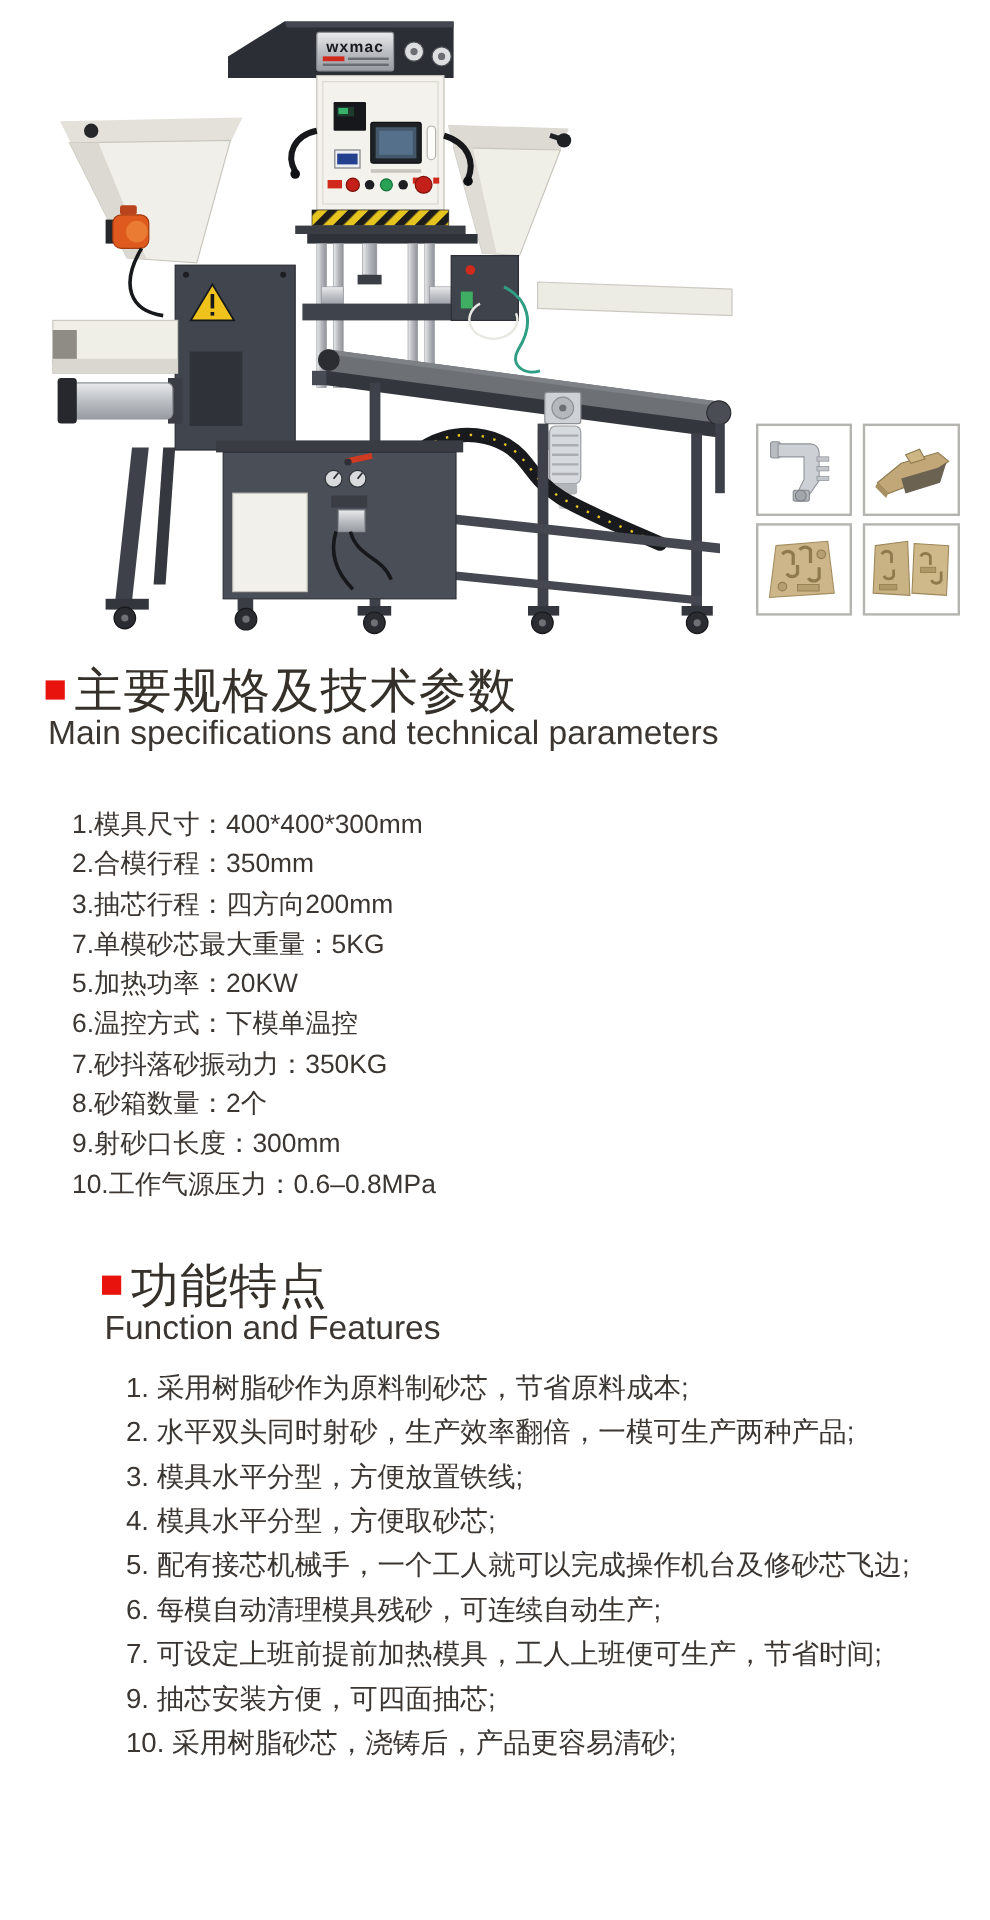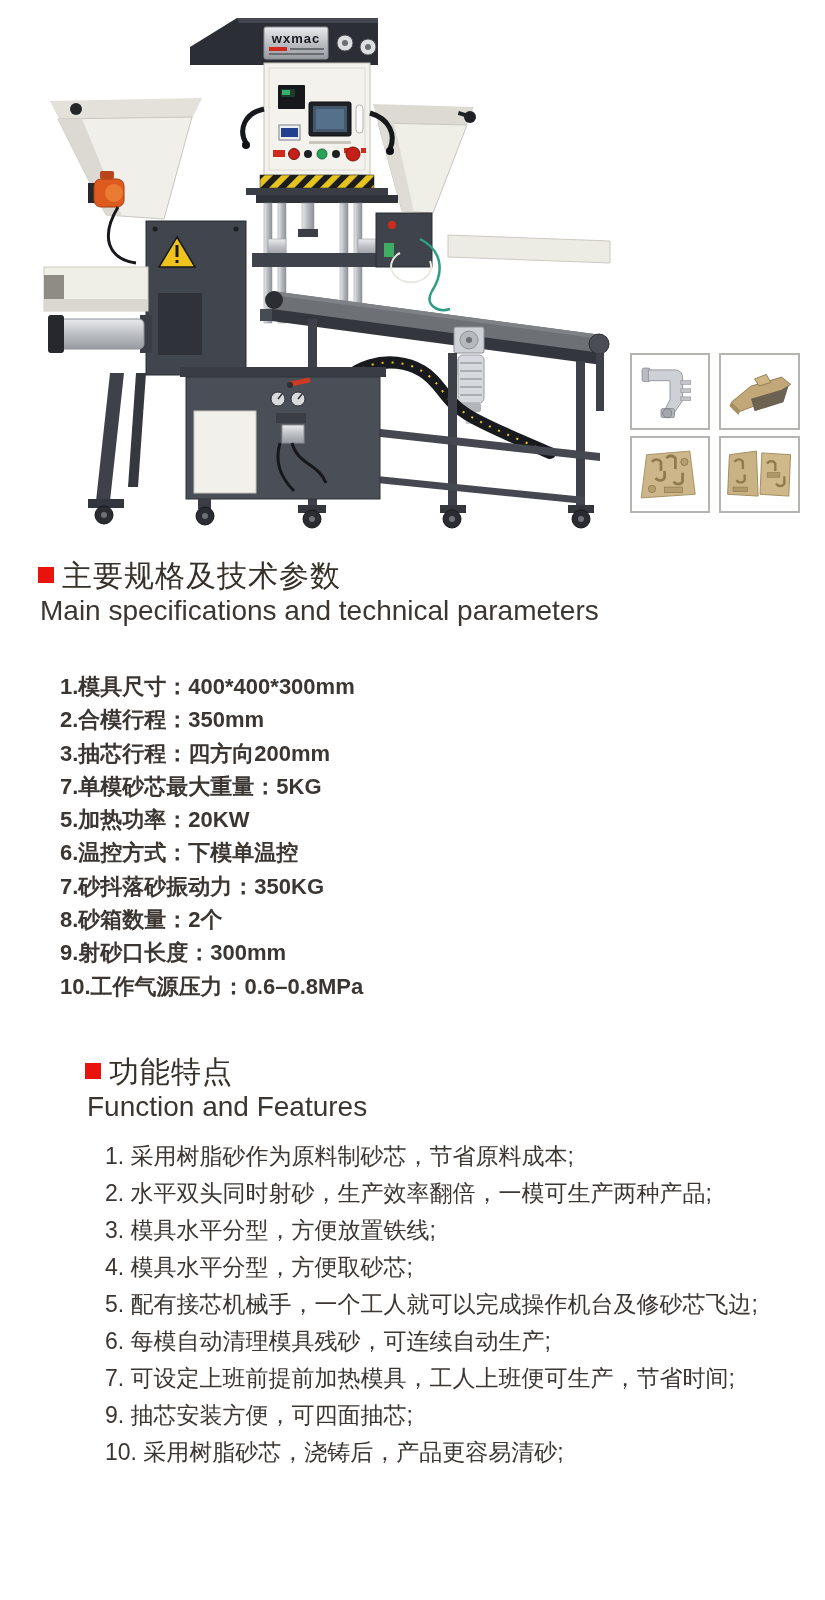--- a/index.html
+++ b/index.html
@@ -20,34 +20,34 @@
     background:#ffffff;border:2px solid #b5b4b1;box-sizing:border-box;
     display:flex;align-items:center;justify-content:center;
   }
   .thumb svg{display:block;}
 
   .section{position:absolute;left:0;width:825px;}
   .sec-specs{top:558px;}
   .sec-features{top:1054px;margin-left:47px;}
   .head-zh{
     display:flex;align-items:flex-start;padding-left:38px;
-    font-size:30px;line-height:36px;color:#353029;letter-spacing:1px;
+    font-size:40px;line-height:36px;color:#353029;letter-spacing:1px;
   }
   .bullet{
     width:16px;height:16px;background:#e8130c;flex:0 0 16px;
     margin-top:9px;margin-right:8px;
   }
   .head-en{
     padding-left:40px;font-size:28px;line-height:34px;color:#3b3632;
   }
   ul.plist{
     list-style:none;margin:0;padding:0 0 0 60px;
   }
   .sec-specs ul.plist{margin-top:42px;font-size:22px;}
-  .sec-specs ul.plist li{line-height:33.3px;font-weight:bold;}
+  .sec-specs ul.plist li{line-height:33.3px;}
   .sec-features ul.plist{margin-top:14px;font-size:23px;padding-left:58px;}
   .sec-features ul.plist li{line-height:37px;}
   ul.plist li{white-space:nowrap;color:#3b3632;}
 </style>
 </head>
 <body>
 
 <div class="photo-wrap">
 <svg viewBox="0 0 575 530" xmlns="http://www.w3.org/2000/svg">
   <defs>

